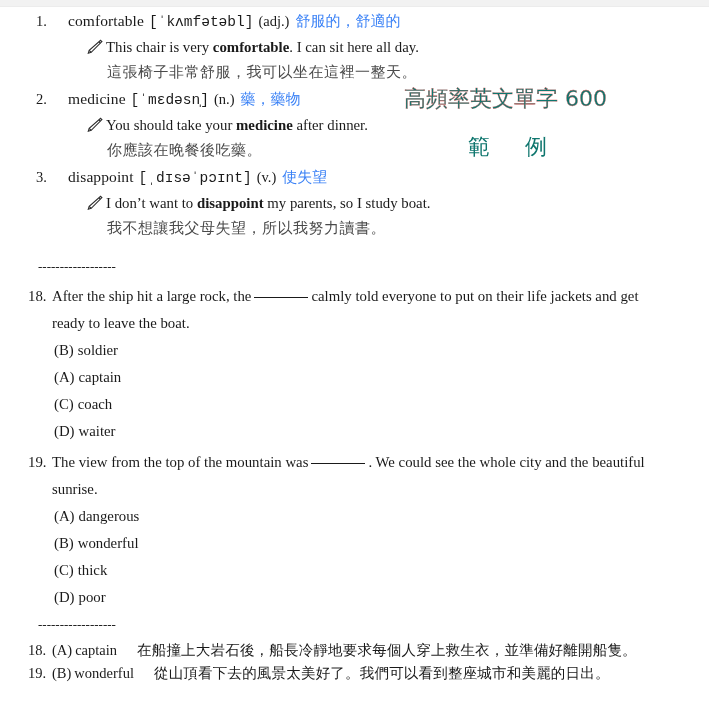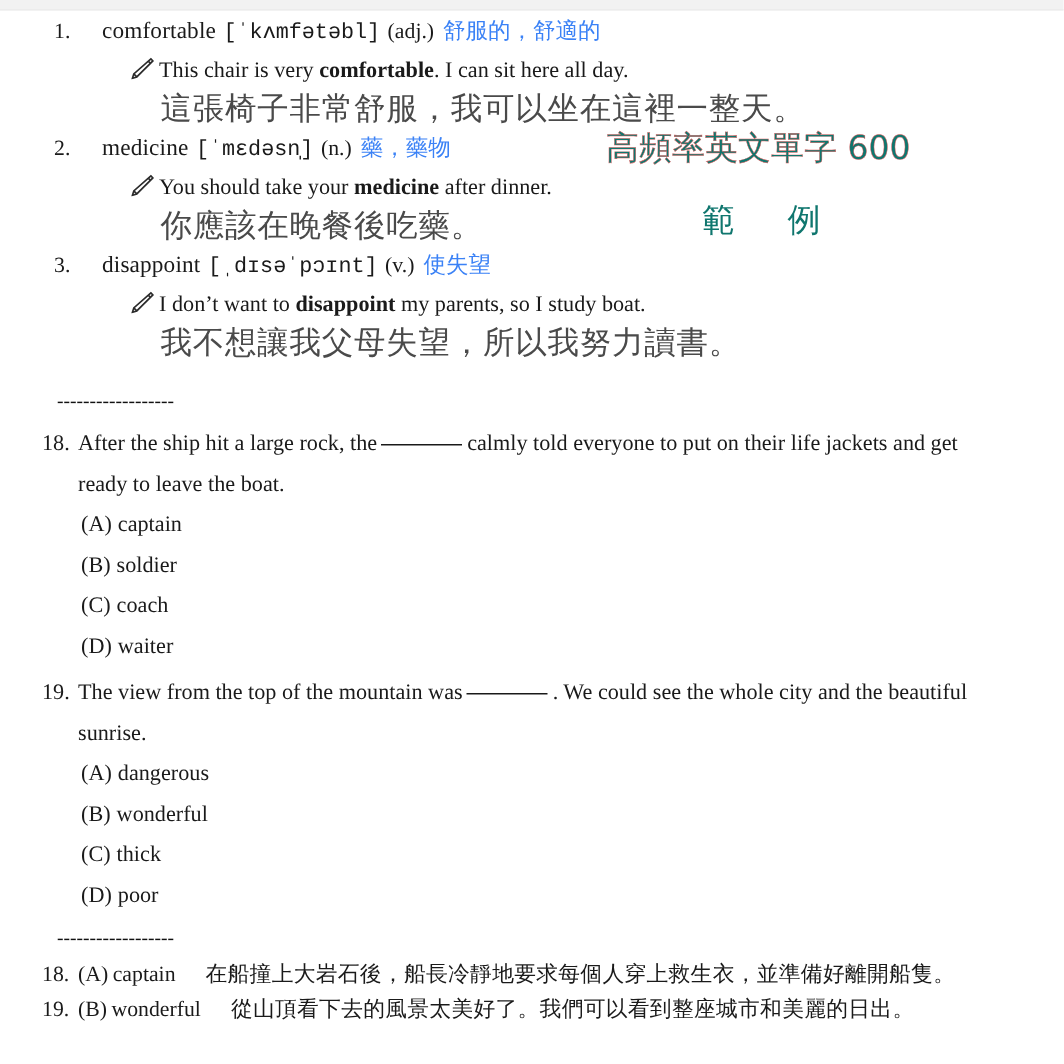--- a/index.html
+++ b/index.html
@@ -93,21 +93,21 @@
     margin-right: 3px;
   }
   .vocab-ex-text {
     font-size: 14.8px;
   }
   .vocab-ex-text b {
     font-weight: bold;
   }
   .vocab-zh {
     padding-left: 107px;
-    font-size: 21px;
+    font-size: 15px;
     line-height: 25px;
     color: #4a4a4a;
     font-family: "DejaVu Sans", "Liberation Sans", sans-serif;
     letter-spacing: 0.5px;
   }
 
   
   .watermark {
     position: absolute;
     pointer-events: none;
@@ -297,22 +297,22 @@
     <div class="separator sep-top">------------------</div>
 
     <div class="questions">
 
       <div class="question">
         <div class="q-body">
           <span class="q-num">18.</span>
           <span class="q-stem"><span>After the ship hit a large rock, the</span><span class="blank"></span><span>calmly told everyone to put on their life jackets and get ready to leave the boat.</span></span>
         </div>
         <div class="q-options">
+          <div class="q-option"><span class="opt-letter">(B)</span><span class="opt-text">soldier</span></div>
           <div class="q-option"><span class="opt-letter">(A)</span><span class="opt-text">captain</span></div>
-          <div class="q-option"><span class="opt-letter">(B)</span><span class="opt-text">soldier</span></div>
           <div class="q-option"><span class="opt-letter">(C)</span><span class="opt-text">coach</span></div>
           <div class="q-option"><span class="opt-letter">(D)</span><span class="opt-text">waiter</span></div>
         </div>
       </div>
 
       <div class="question">
         <div class="q-body">
           <span class="q-num">19.</span>
           <span class="q-stem"><span>The view from the top of the mountain was</span><span class="blank"></span><span>. We could see the whole city and the beautiful sunrise.</span></span>
         </div>

